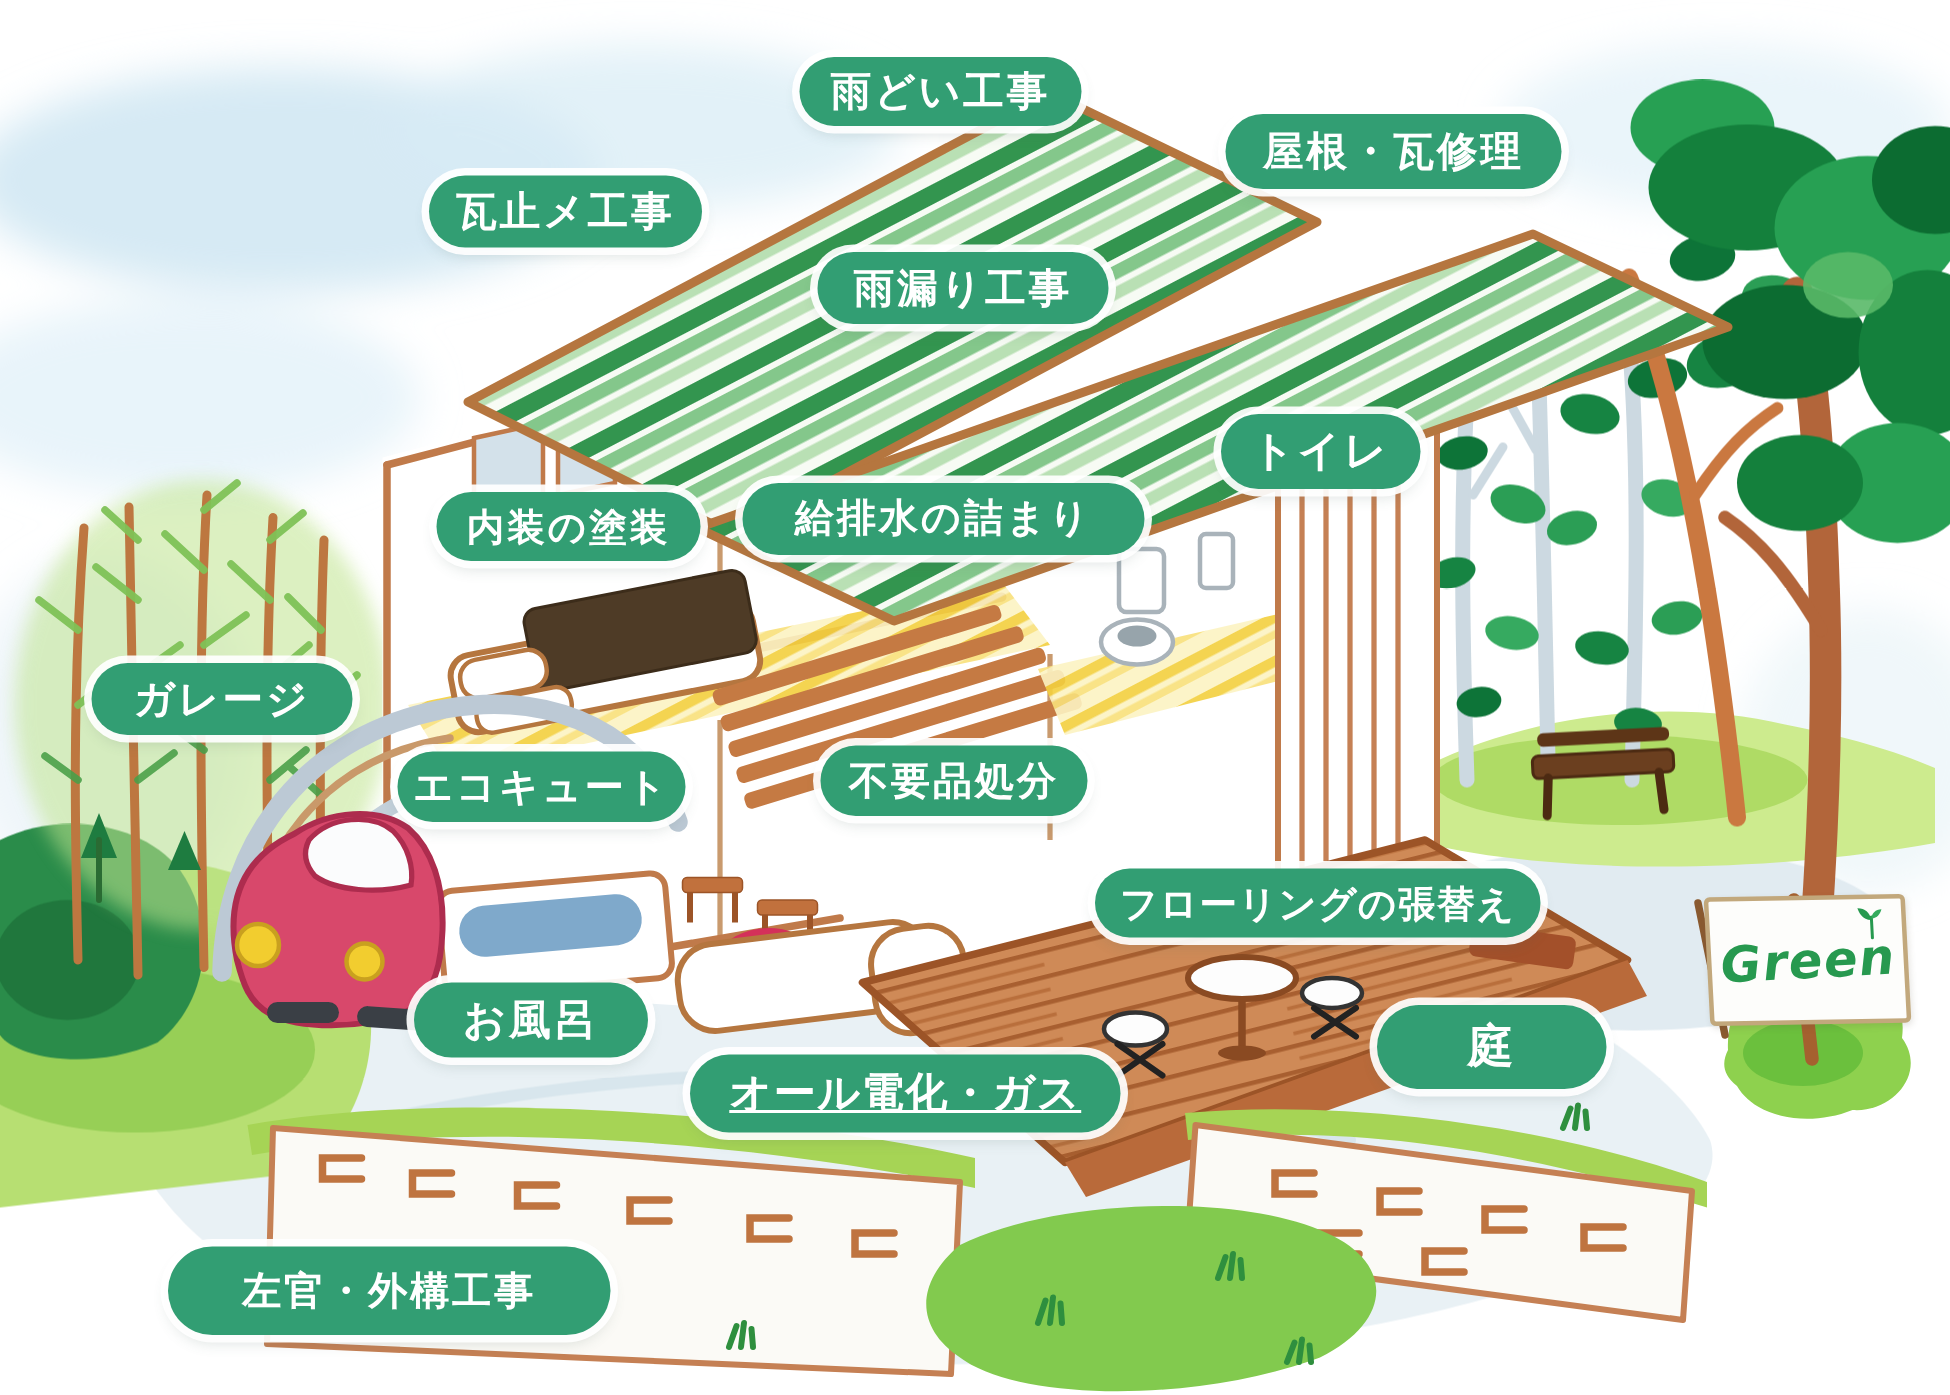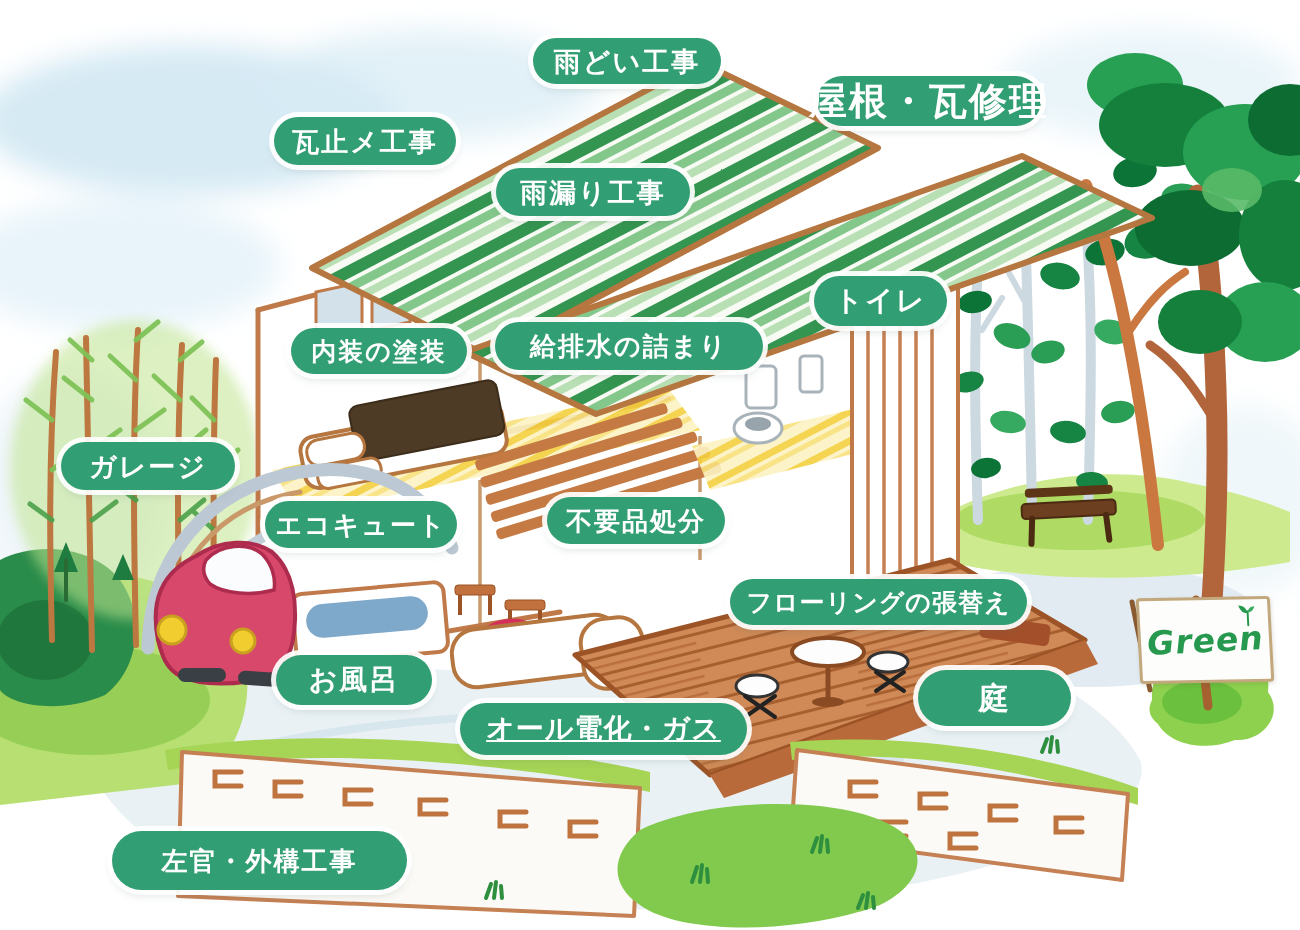--- a/index.html
+++ b/index.html
@@ -4,23 +4,23 @@
 <style>
   html,body{margin:0;padding:0;background:#ffffff;}
   .stage{position:relative;width:1300px;height:930px;overflow:hidden;background:#ffffff;
          font-family:"DejaVu Sans","Liberation Sans",sans-serif;}
   .scene{position:absolute;left:0;top:0;width:1300px;height:930px;display:block;}
   .pill{position:absolute;display:flex;align-items:center;justify-content:center;
         background:#329e73;color:#ffffff;font-weight:700;line-height:1;white-space:nowrap;
         letter-spacing:2px;border-radius:999px;
         box-shadow:0 0 0 5px rgba(255,255,255,.92),0 5px 10px rgba(70,100,90,.20);text-align:center;}
   .p1 {left:533px;top:38px; width:188px;height:46px;font-size:27px;}
-  .p2 {left:817px;top:76px; width:224px;height:50px;font-size:38px;}
-  .p3 {left:274px;top:117px;width:182px;height:48px;font-size:27px;}
-  .p4 {left:496px;top:168px;width:194px;height:48px;font-size:27px;}
+  .p2 {left:817px;top:76px; width:224px;height:50px;font-size:27px;}
+  .p3 {left:286px;top:117px;width:182px;height:48px;font-size:27px;}
+  .p4 {left:545px;top:168px;width:194px;height:48px;font-size:27px;}
   .p5 {left:814px;top:276px;width:133px;height:50px;font-size:28px;}
   .p6 {left:291px;top:328px;width:176px;height:46px;font-size:25px;}
   .p7 {left:495px;top:322px;width:268px;height:48px;font-size:26px;}
   .p8 {left:883px;top:419px;width:350px;height:47px;font-size:24px;letter-spacing:1px;}
   .p9 {left:61px; top:442px;width:174px;height:48px;font-size:27px;}
   .p10{left:265px;top:501px;width:192px;height:47px;font-size:26px;}
   .p11{left:547px;top:497px;width:178px;height:47px;font-size:26px;}
   .p12{left:730px;top:579px;width:297px;height:46px;font-size:25px;letter-spacing:1px;}
   .p13{left:276px;top:655px;width:156px;height:50px;font-size:28px;}
   .p14{left:460px;top:703px;width:287px;height:52px;font-size:28px;letter-spacing:1px;text-decoration:underline;}

